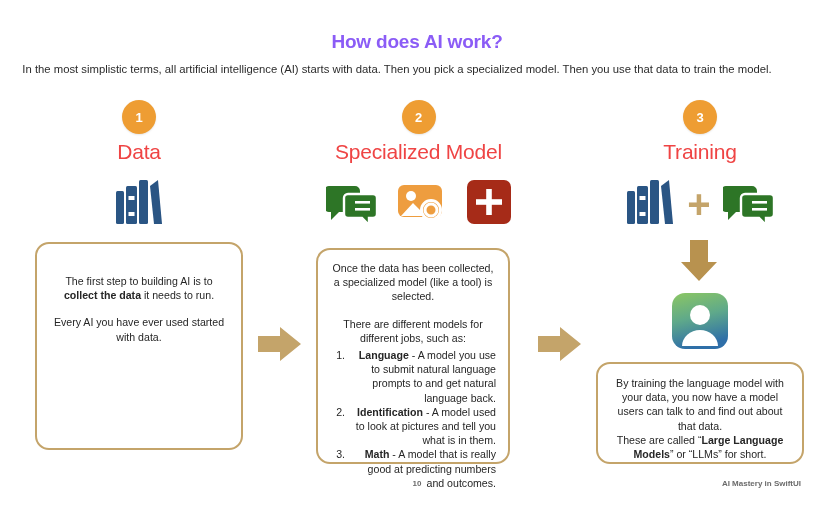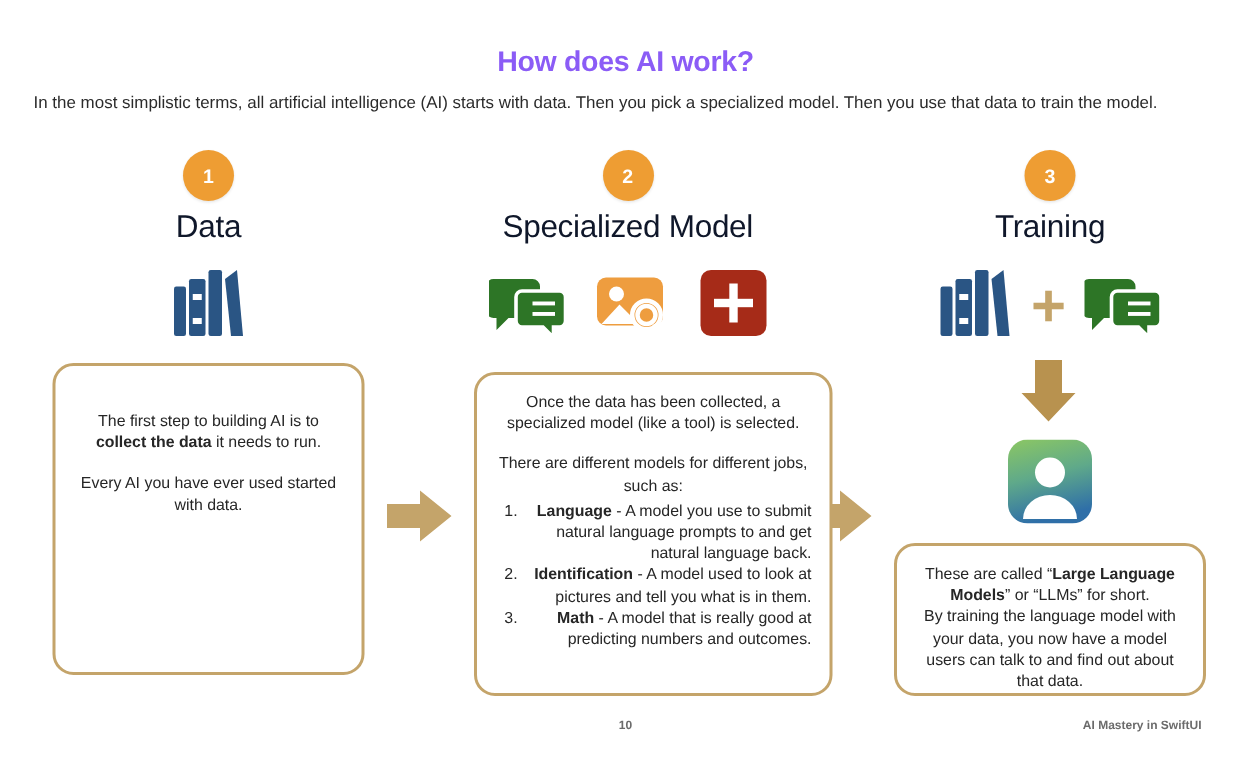--- a/index.html
+++ b/index.html
@@ -61,21 +61,21 @@
     align-items: center;
     justify-content: center;
     margin: 0 auto;
     box-shadow: 0 1px 2px rgba(0,0,0,0.10);
   }
   .step-heading {
     margin-top: 6px;
     text-align: center;
     font-size: 21px;
     font-weight: normal;
-    color: #0f172a;
+    color: #ef4444;
     letter-spacing: -0.2px;
   }
 
   
   .icon-row {
     margin-top: 14px;
     display: flex;
     align-items: center;
     justify-content: center;
     gap: 18px;
@@ -104,21 +104,21 @@
   }
   .card p { margin: 0; }
   .card .spacer { height: 13px; }
 
   #card-1 {
     left: 35px;  top: 242px;  width: 208px;  height: 208px;
     padding: 30px 16px 0 16px;
     text-align: center;
   }
   #card-2 {
-    left: 316px; top: 248px;  width: 239px;  height: 216px;
+    left: 316px; top: 248px;  width: 194px;  height: 216px;
     padding: 11px 12px 0 12px;
     text-align: center;
   }
   #card-3 {
     left: 596px; top: 362px;  width: 208px;  height: 102px;
     padding: 12px 12px 0 12px;
     text-align: center;
   }
 
   .num-list {
@@ -299,23 +299,23 @@
   <div class="spacer"></div>
   <p>There are different models for different jobs, such as:</p>
   <ol class="num-list">
     <li><b>Language</b><span> - A model you use to submit natural language prompts to and get natural language back.</span></li>
     <li><b>Identification</b><span> - A model used to look at pictures and tell you what is in them.</span></li>
     <li><b>Math</b><span> - A model that is really good at predicting numbers and outcomes.</span></li>
   </ol>
 </div>
 
 <div class="card" id="card-3">
+  <p>By training the language model with your data, you now have a model users can talk to and find out about that data.</p>
   <p>
     <span>These are called “</span><b>Large Language Models</b><span>” or “LLMs” for short.</span>
   </p>
-  <p>By training the language model with your data, you now have a model users can talk to and find out about that data.</p>
 </div>
 
 <div class="footer">
   <span class="footer-left">bigmountainstudio.com</span>
   <span class="footer-center">10</span>
   <span class="footer-right">AI Mastery in SwiftUI</span>
 </div>
 
 </body></html>

